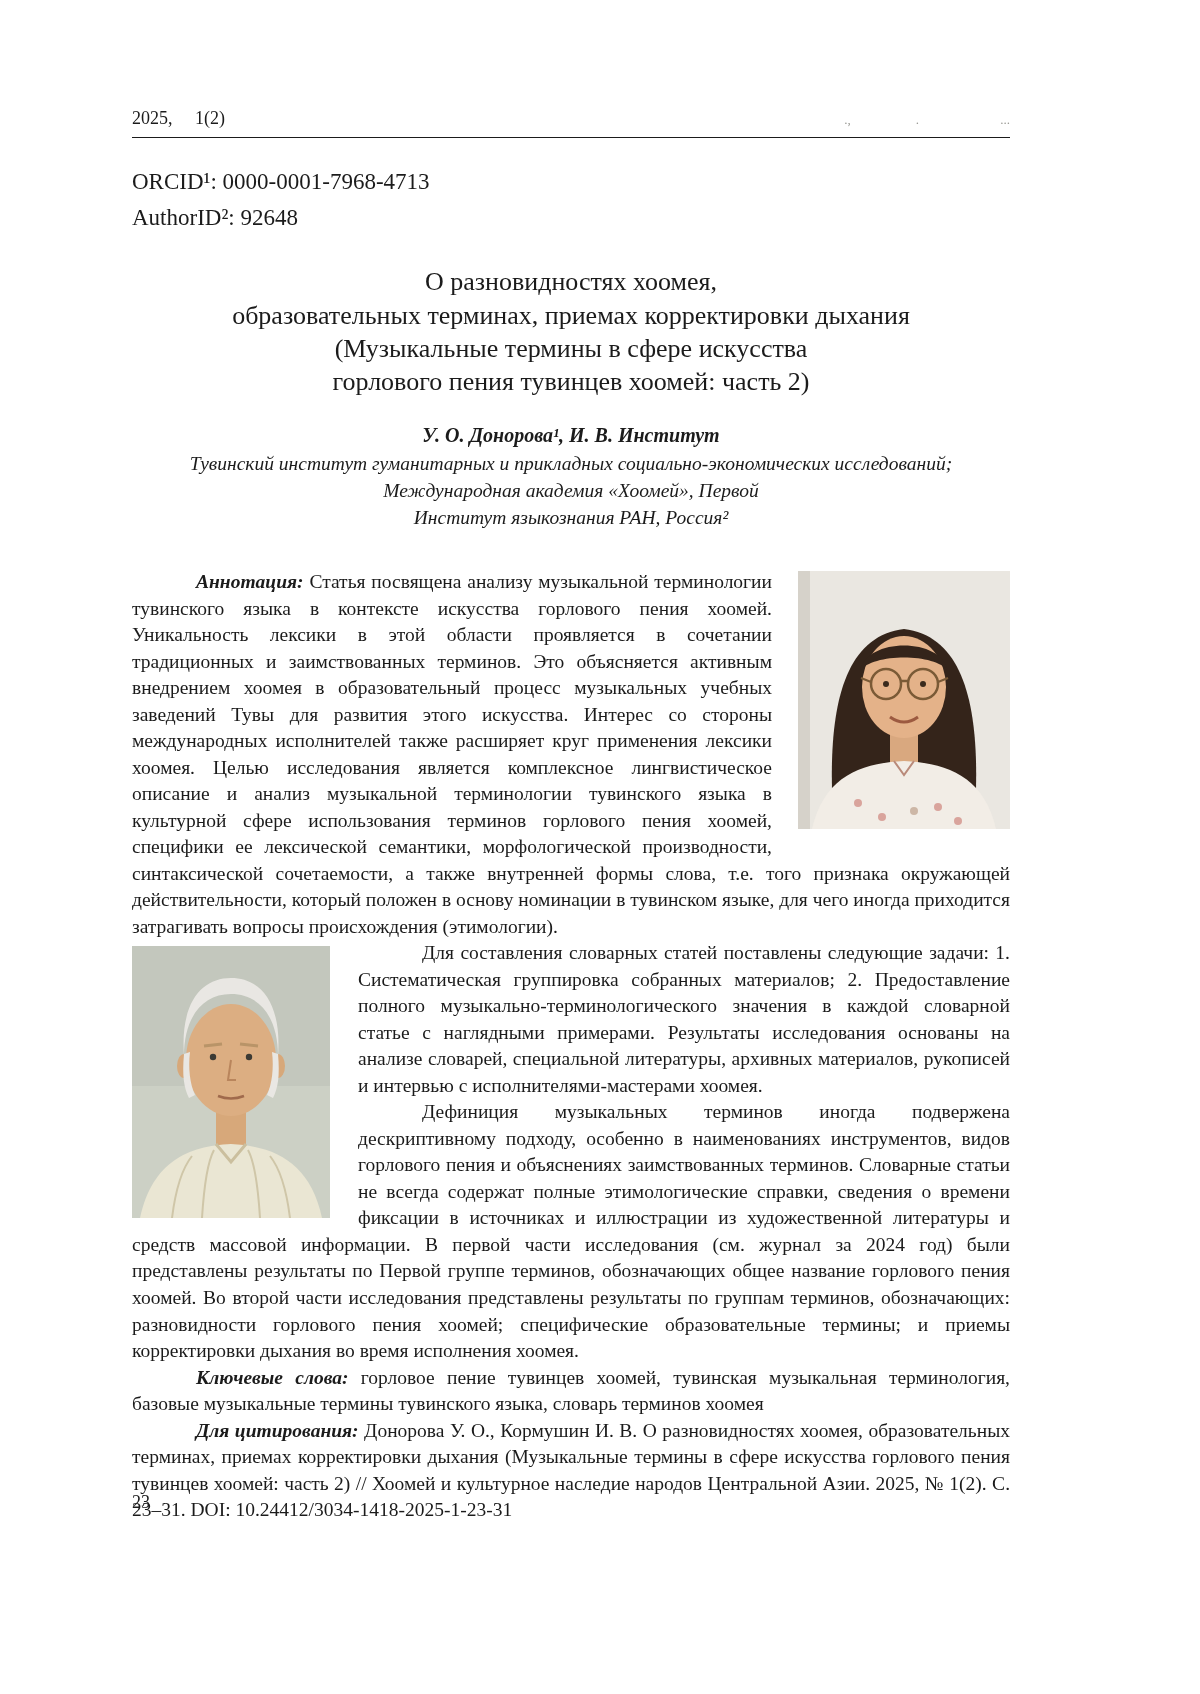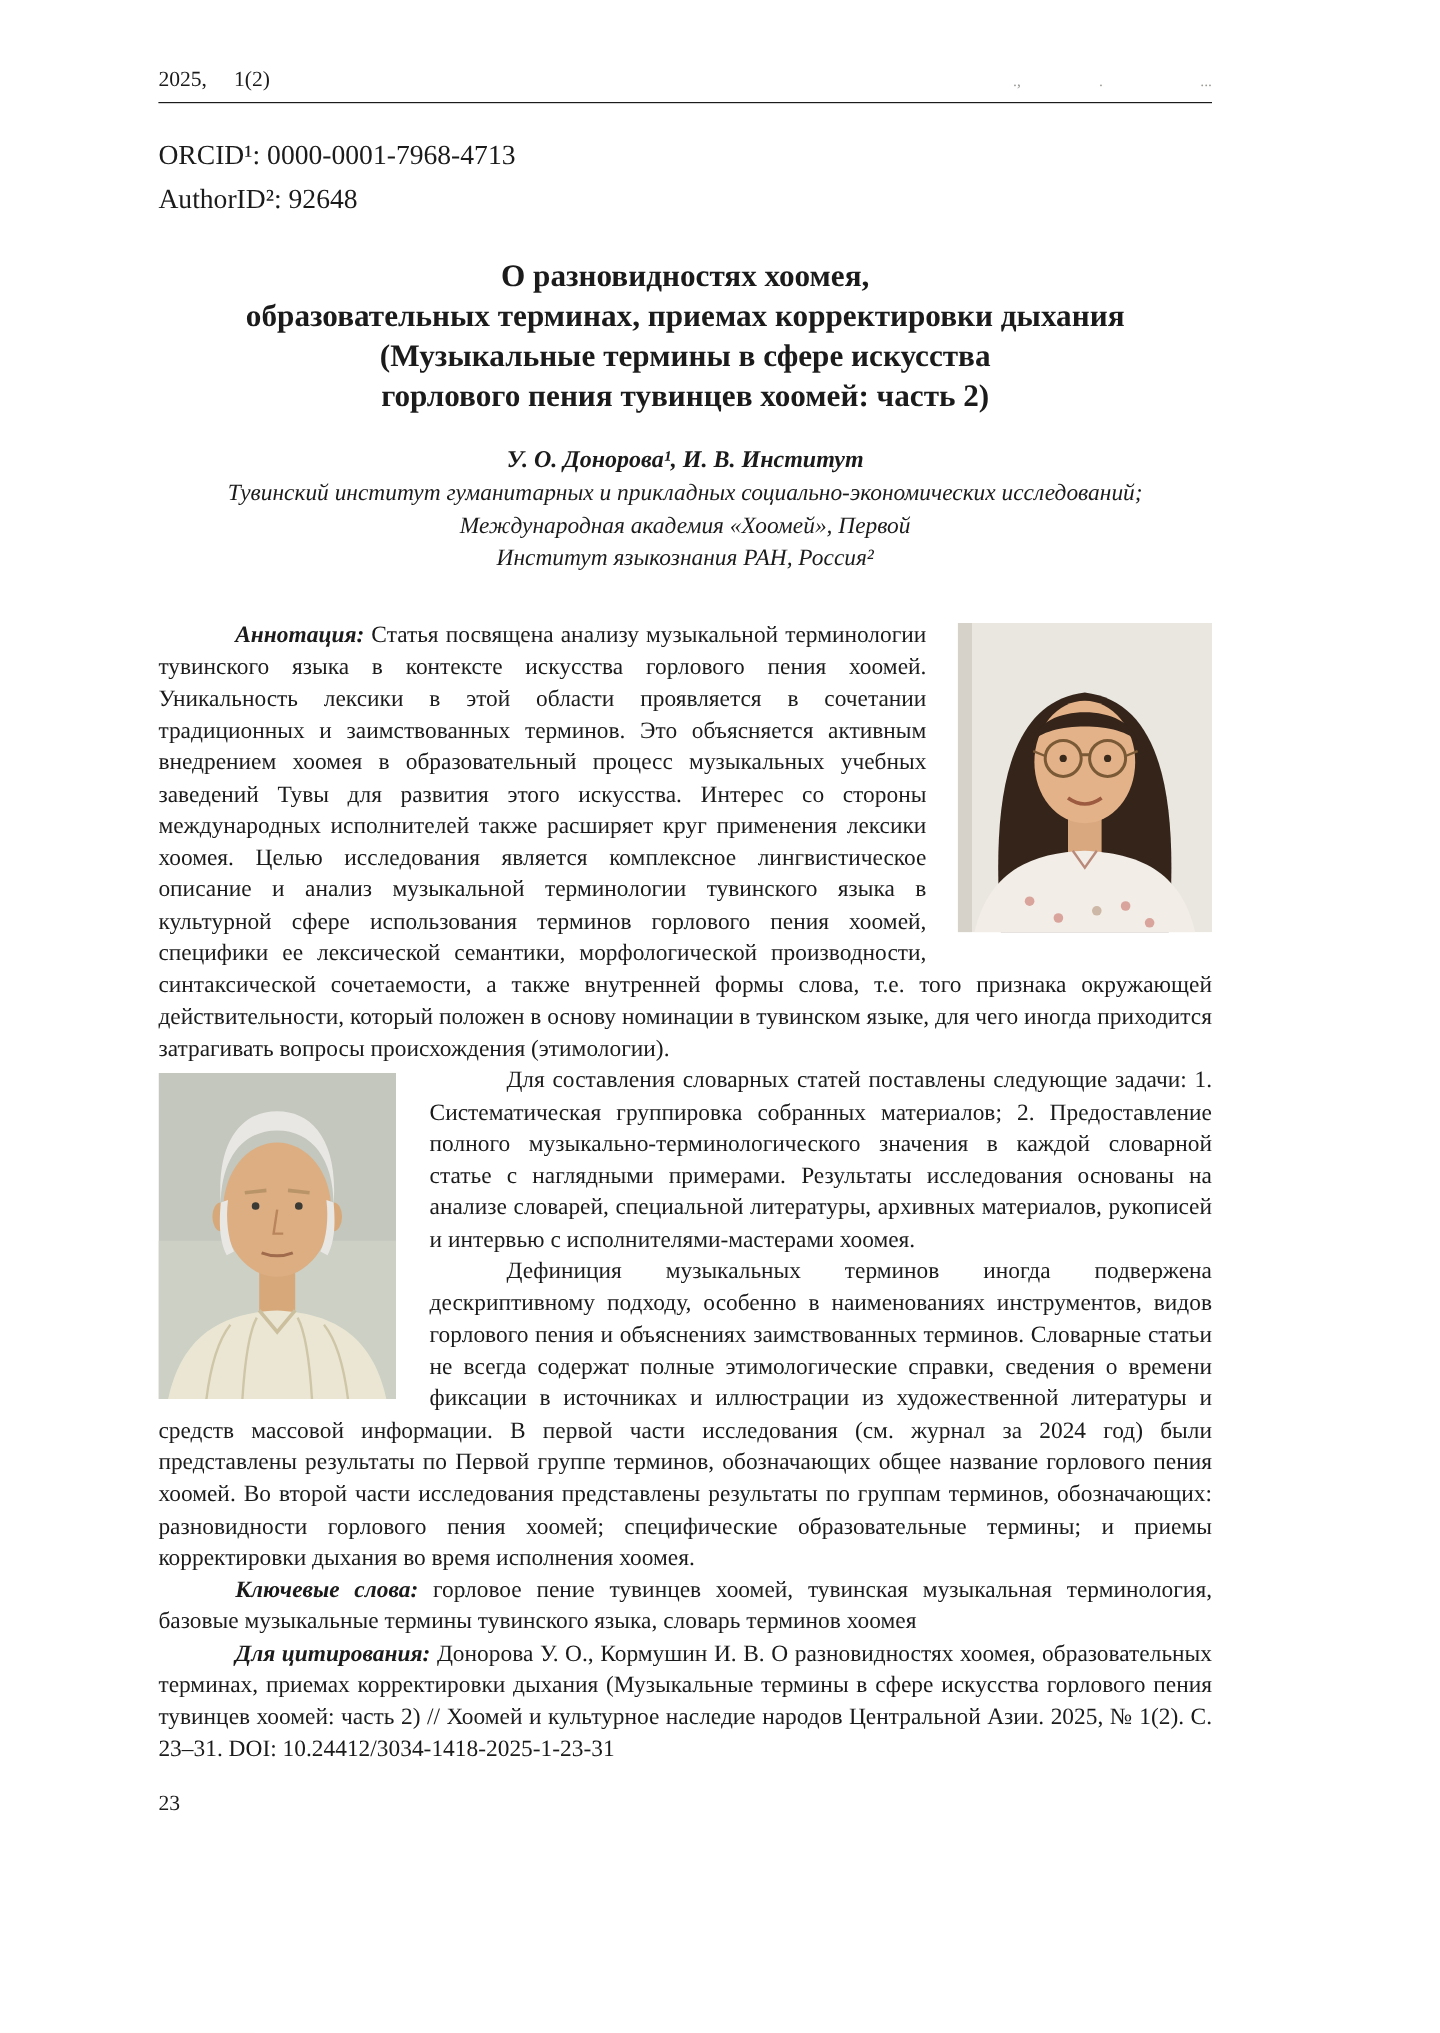--- a/index.html
+++ b/index.html
@@ -7,39 +7,39 @@
     width: 1200px;
     background: #f4f4f2;
     font-family: "Liberation Serif", "DejaVu Serif", serif;
     color: #1b1b1b;
   }
   .page {
     position: relative;
     width: 1200px;
     height: 1694px;
     background: #ffffff;
-    padding: 56px 190px 0 132px;
+    padding: 108px 190px 0 132px;
     box-sizing: border-box;
   }
   .journal-header {
     display: flex;
     justify-content: space-between;
     align-items: baseline;
     font-size: 18px;
     padding-bottom: 8px;
     border-bottom: 1.6px solid #1b1b1b;
   }
   .issue { white-space: pre; }
   .hdr-right { white-space: pre; color: #9a9a95; font-size: 13px; }
   .udk { margin-top: 28px; font-size: 20px; }
   .ids { margin-top: 26px; text-align: left; font-size: 23px; line-height: 1.55; }
   .title {
     margin-top: 30px;
     text-align: center;
-    font-weight: 700;
+    font-weight: 400;
     font-size: 26px;
     line-height: 1.28;
     white-space: pre-line;
   }
   .authors {
     margin-top: 26px;
     text-align: center;
     font-weight: 700;
     font-style: italic;
     font-size: 20px;

